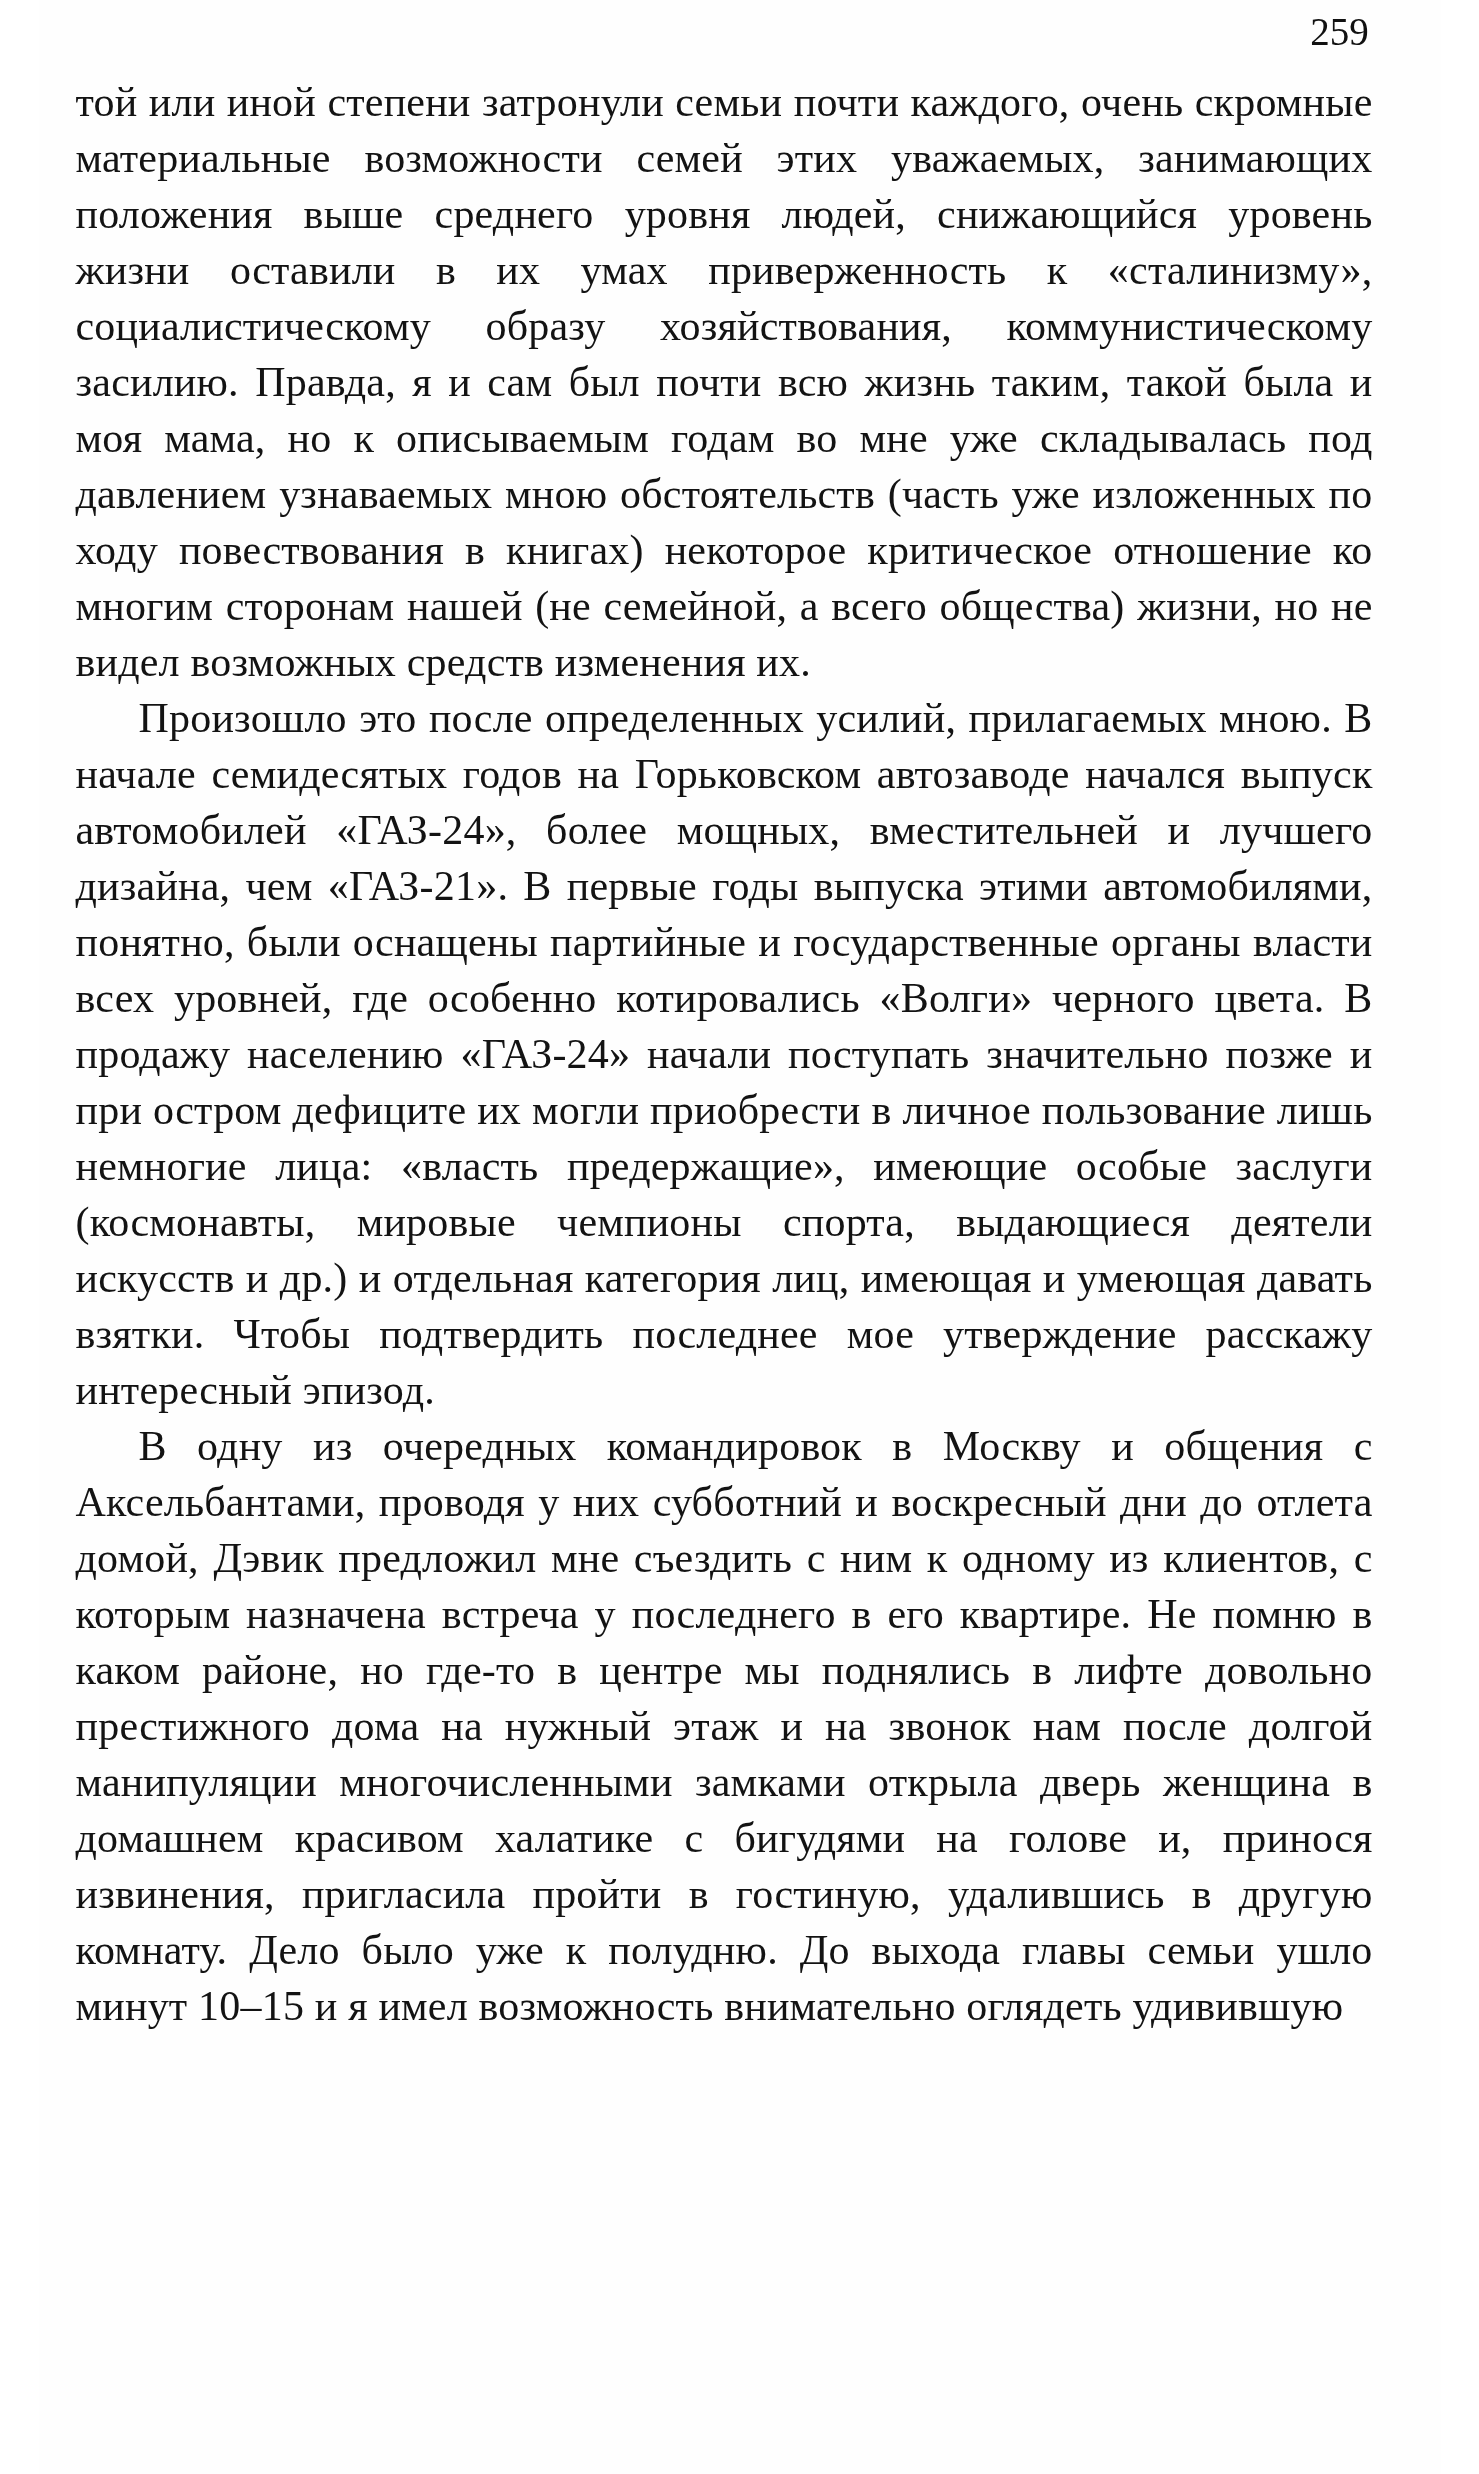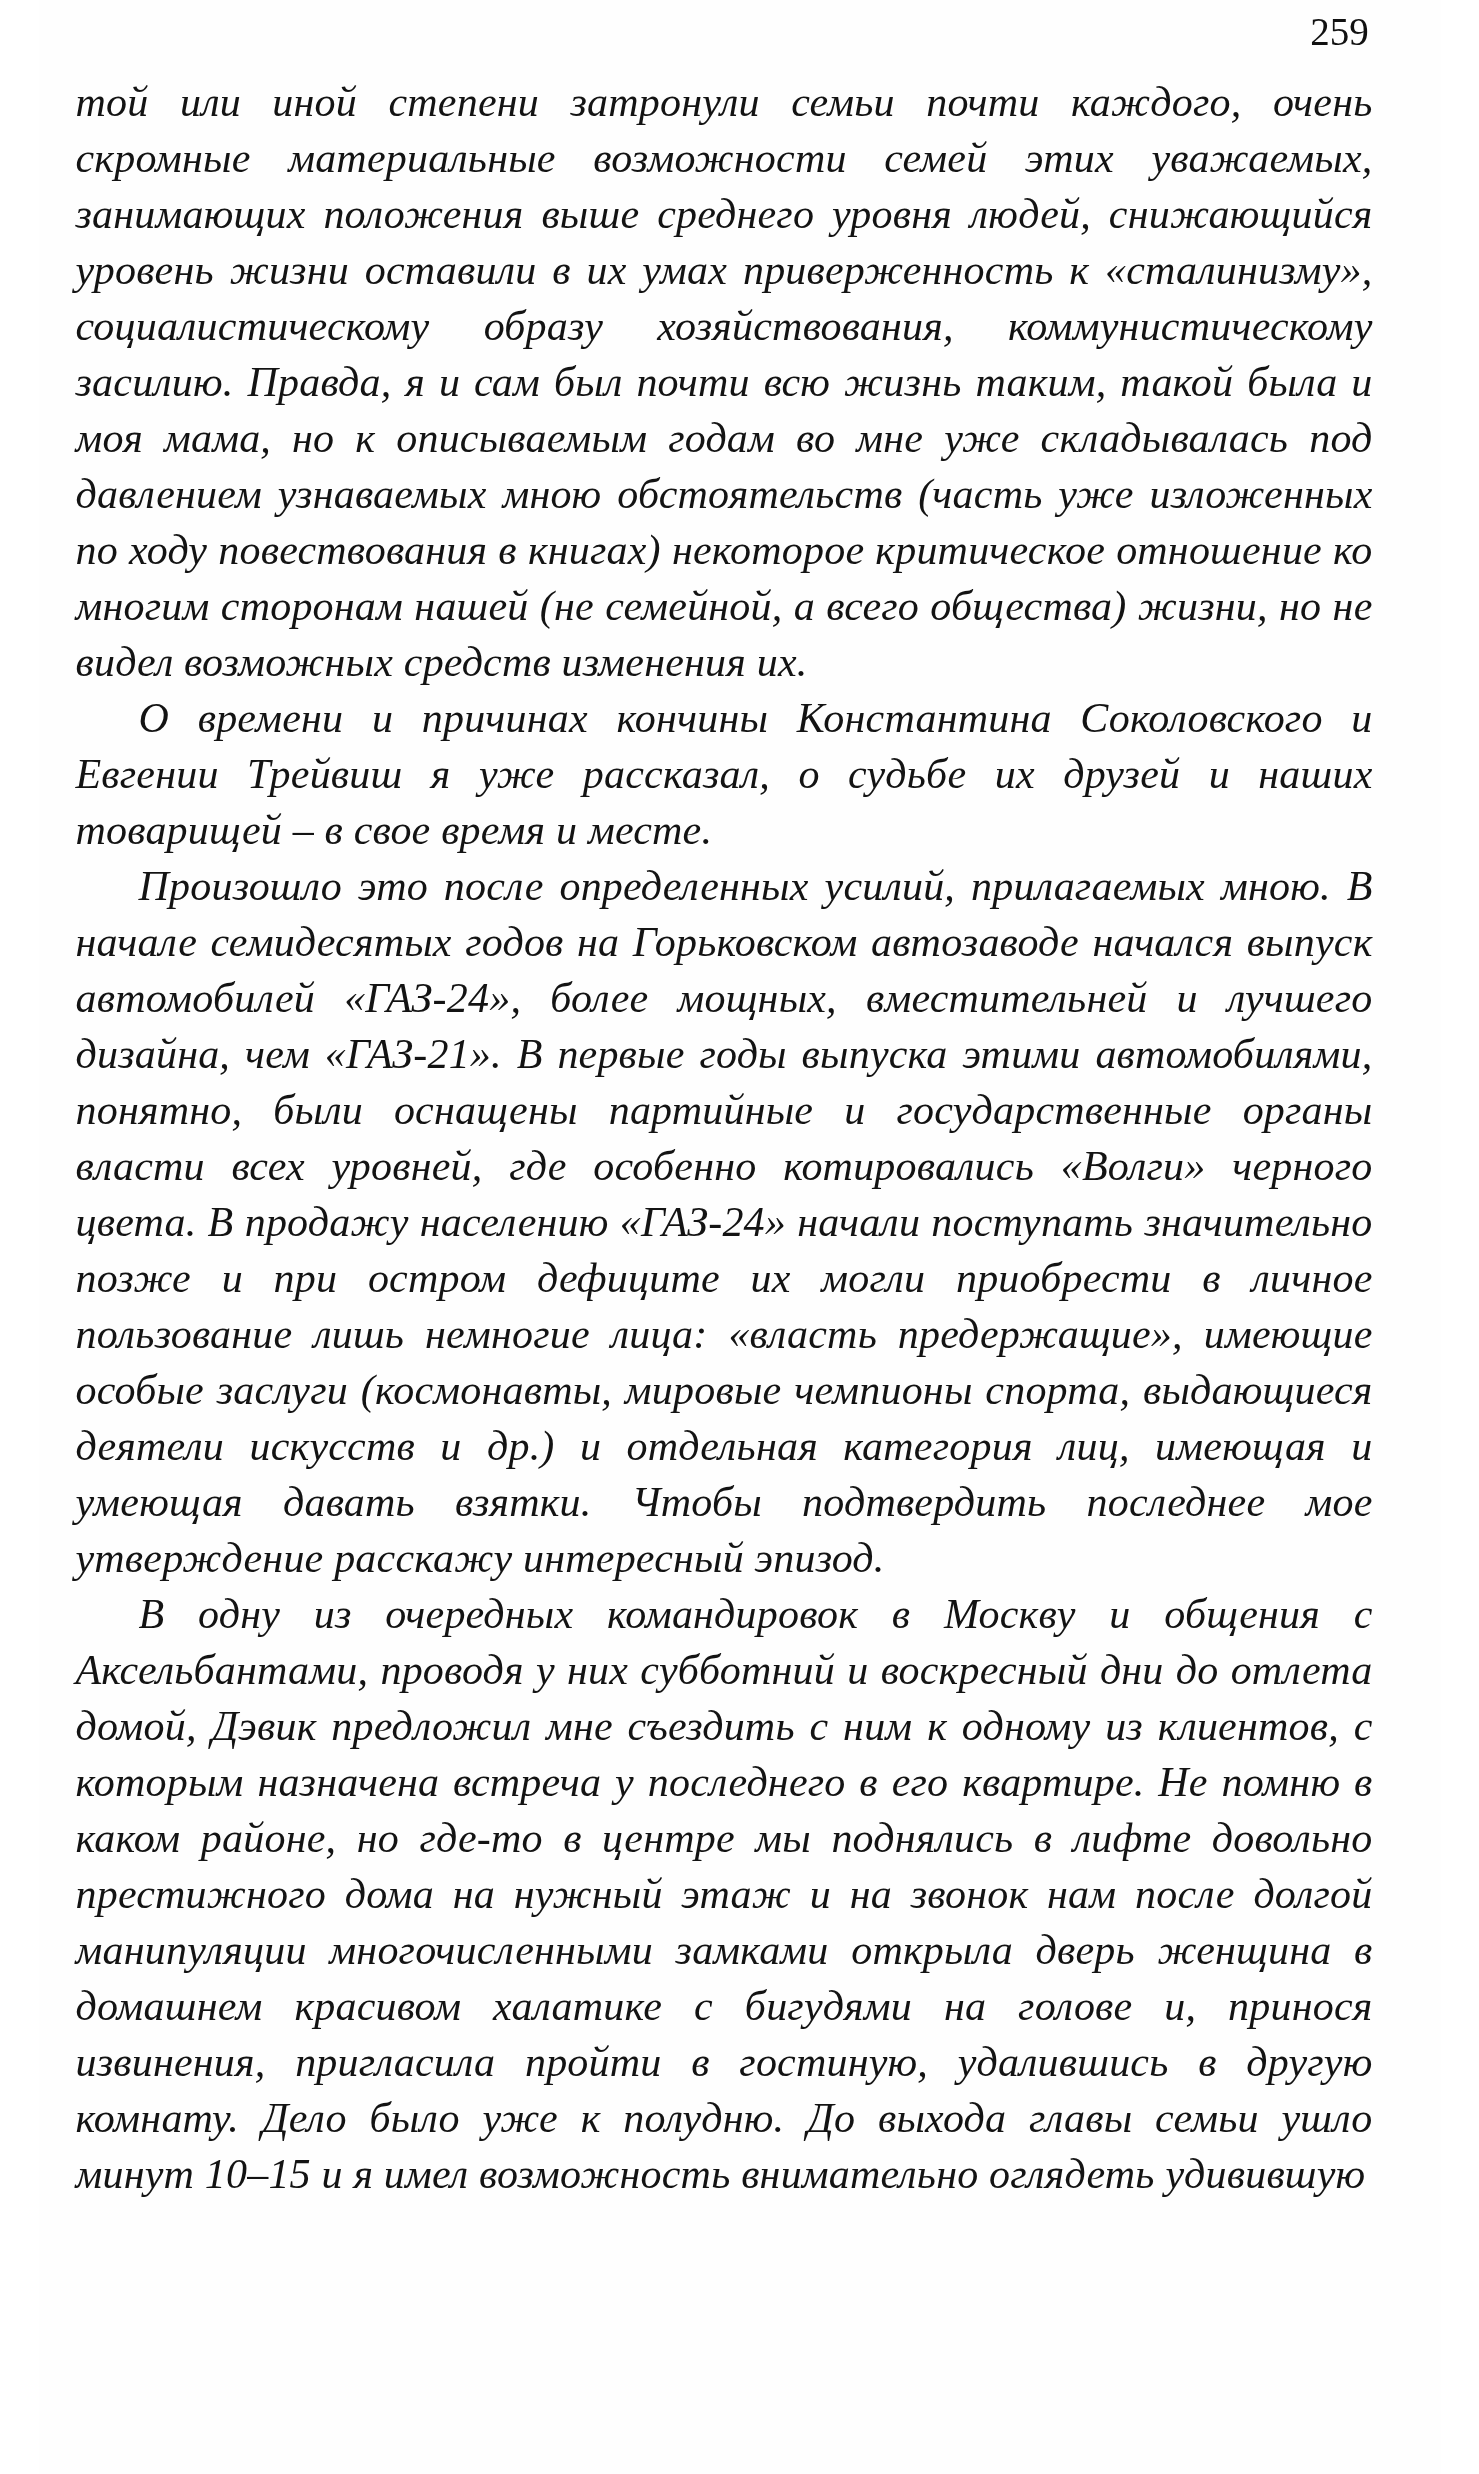--- a/index.html
+++ b/index.html
@@ -24,37 +24,35 @@
     line-height: 1.1;
     padding-right: 3.7px;
     margin-bottom: 20.3px;
     color: #111111;
   }
   .text-block {
     font-size: 42px;
     line-height: 56px;
     text-align: justify;
     letter-spacing: 0.2px;
-    font-style: italic;
   }
   .para {
     margin: 0;
     padding: 0;
     text-indent: 0;
   }
   .para.indent {
     text-indent: 63px;
   }
 </style>
 </head>
 <body>
 
 <div class="page">
   <div class="page-number">259</div>
 
   <div class="text-block">
     <p class="para">той или иной степени затронули семьи почти каждого, очень скромные материальные возможности семей этих уважаемых, занимающих положения выше среднего уровня людей, снижающийся уровень жизни оставили в их умах приверженность к «сталинизму», социалистическому образу хозяйствования, коммунистическому засилию. Правда, я и сам был почти всю жизнь таким, такой была и моя мама, но к описываемым годам во мне уже складывалась под давлением узнаваемых мною обстоятельств (часть уже изложенных по ходу повествования в книгах) некоторое критическое отношение ко многим сторонам нашей (не семейной, а всего общества) жизни, но не видел возможных средств изменения их.</p>
-    <p class="para indent">О времени и причинах кончины Константина Соколовского и Евгении Трейвиш я уже рассказал, о судьбе их друзей и наших товарищей – в свое время и месте.</p>
     <p class="para indent">Произошло это после определенных усилий, прилагаемых мною. В начале семидесятых годов на Горьковском автозаводе начался выпуск автомобилей «ГАЗ-24», более мощных, вместительней и лучшего дизайна, чем «ГАЗ-21». В первые годы выпуска этими автомобилями, понятно, были оснащены партийные и государственные органы власти всех уровней, где особенно котировались «Волги» черного цвета. В продажу населению «ГАЗ-24» начали поступать значительно позже и при остром дефиците их могли приобрести в личное пользование лишь немногие лица: «власть предержащие», имеющие особые заслуги (космонавты, мировые чемпионы спорта, выдающиеся деятели искусств и др.) и отдельная категория лиц, имеющая и умеющая давать взятки. Чтобы подтвердить последнее мое утверждение расскажу интересный эпизод.</p>
     <p class="para indent">В одну из очередных командировок в Москву и общения с Аксельбантами, проводя у них субботний и воскресный дни до отлета домой, Дэвик предложил мне съездить с ним к одному из клиентов, с которым назначена встреча у последнего в его квартире. Не помню в каком районе, но где-то в центре мы поднялись в лифте довольно престижного дома на нужный этаж и на звонок нам после долгой манипуляции многочисленными замками открыла дверь женщина в домашнем красивом халатике с бигудями на голове и, принося извинения, пригласила пройти в гостиную, удалившись в другую комнату. Дело было уже к полудню. До выхода главы семьи ушло минут 10–15 и я имел возможность внимательно оглядеть удивившую</p>
   </div>
 </div>
 
 
 </body></html>

